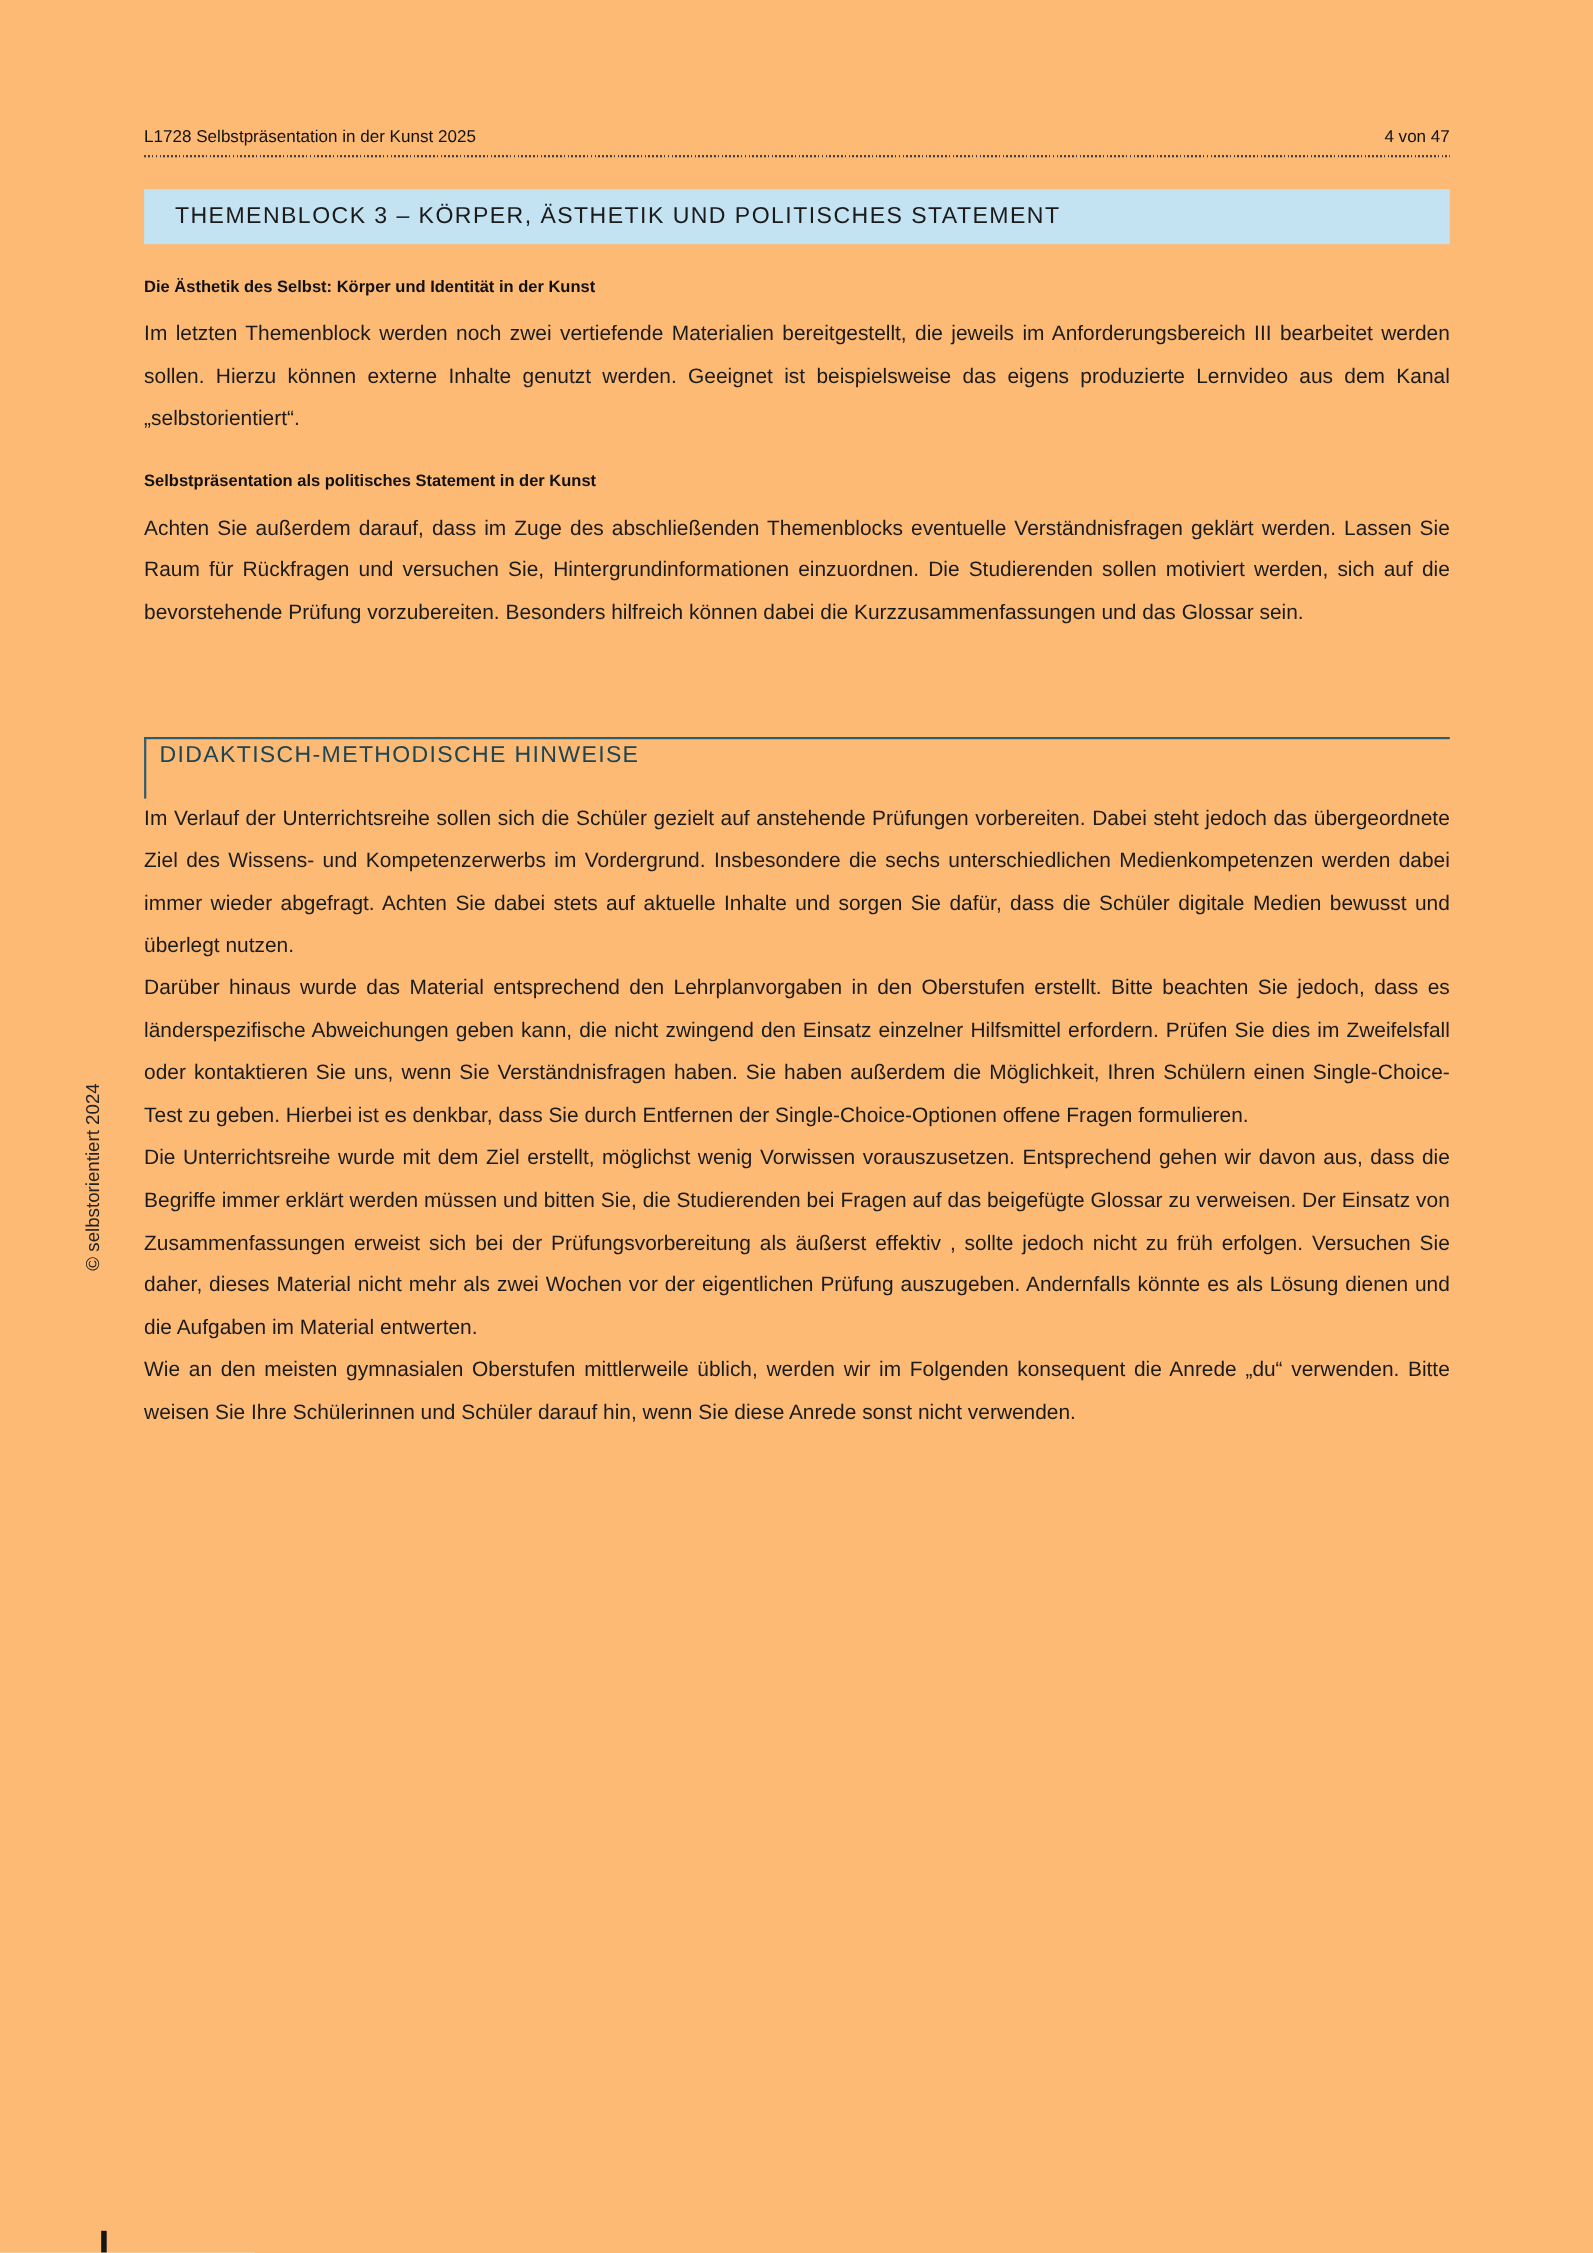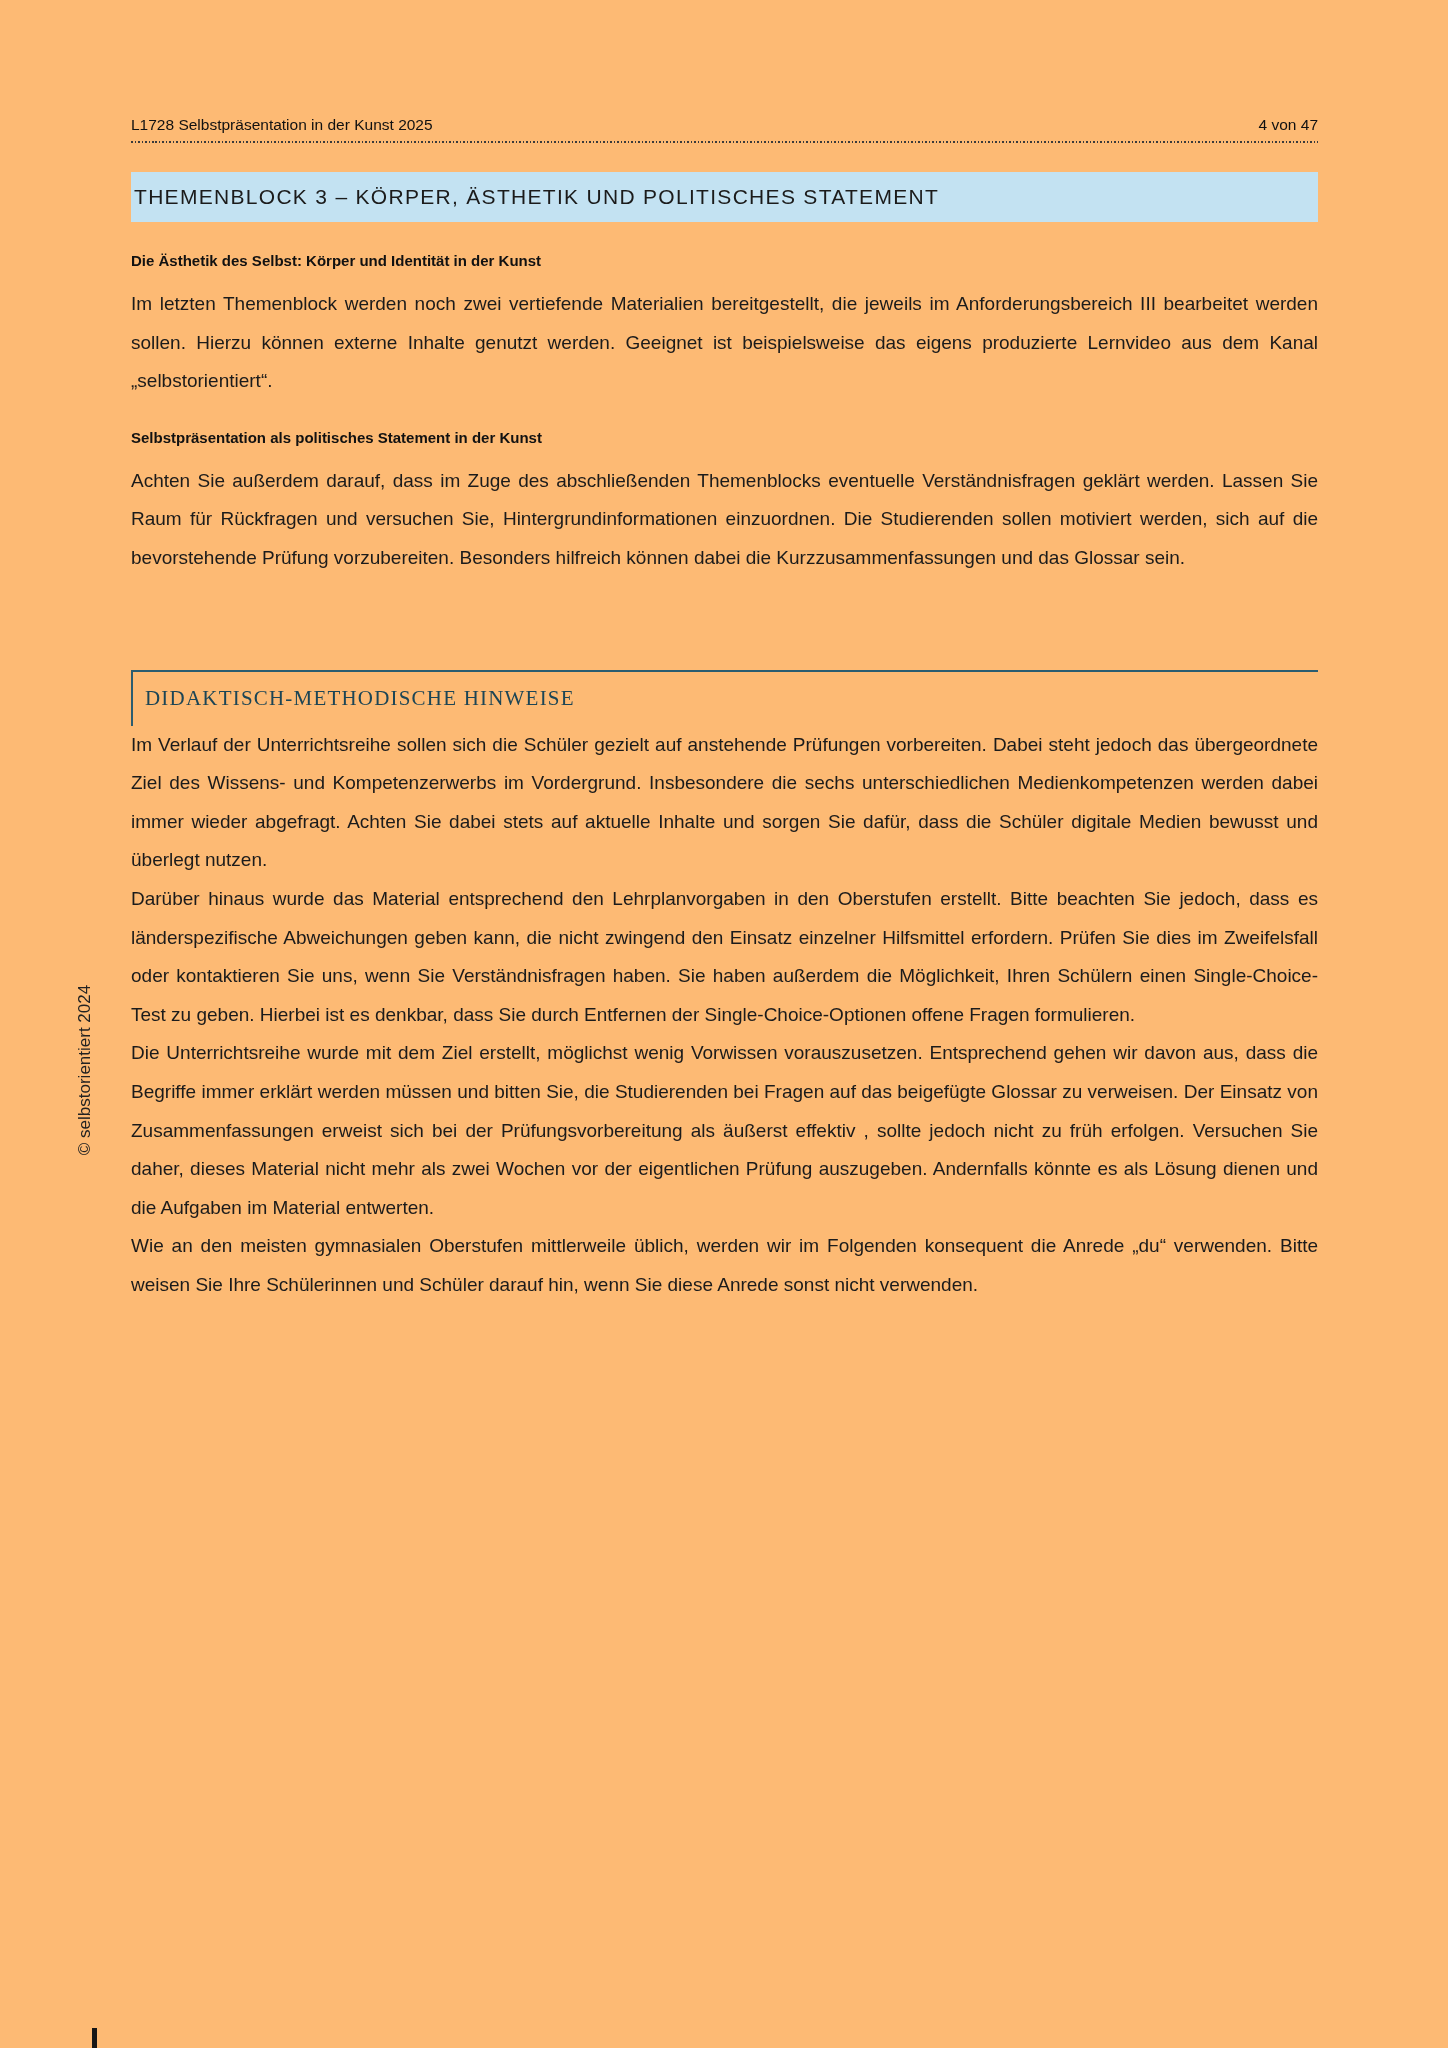--- a/index.html
+++ b/index.html
@@ -21,40 +21,39 @@
     position:absolute;top:141px;left:131px;right:130px;height:2px;
     background-image:repeating-linear-gradient(90deg,#3a3a3a 0 1.5px,transparent 1.5px 3.5px);
   }
   .content{
     position:absolute;left:131px;top:172px;width:1187px;
   }
   .block-title{
     background:#c3e2f2;
     height:50px;
     display:flex;align-items:center;
-    padding-left:3px;box-sizing:border-box;
+    padding-left:28px;box-sizing:border-box;
     font-size:21px;letter-spacing:1.3px;color:#1b1b1b;
     white-space:nowrap;
   }
   .subheading{
     margin-top:30px;
     font-size:15px;font-weight:bold;color:#111;
   }
   .para{
     margin-top:16px;
     font-size:19px;line-height:38.6px;
     text-align:justify;color:#1b1b1b;
   }
   .hinweise-head{
     margin-top:92px;
     border-top:2px solid #2b5d70;
     border-left:2px solid #2b5d70;
     height:56px;box-sizing:border-box;
-    padding:14px 0 0 12px;
-    font-family:Liberation Serif, serif;
+    padding:3px 0 0 12px;
   }
   .hinweise-title{
     font-size:21px;letter-spacing:1.2px;color:#1c4555;
     white-space:nowrap;
   }
   .hinweise-para{
     font-size:19px;line-height:38.6px;
     text-align:justify;color:#1b1b1b;
   }
   .copyright{

